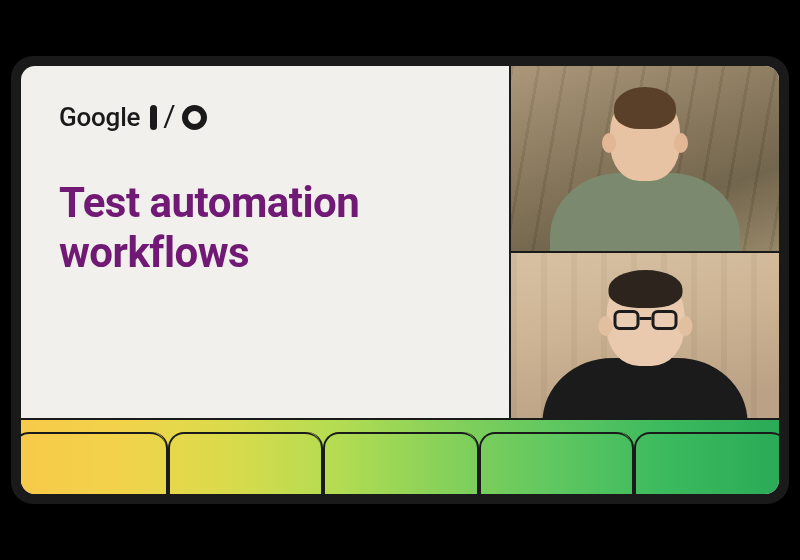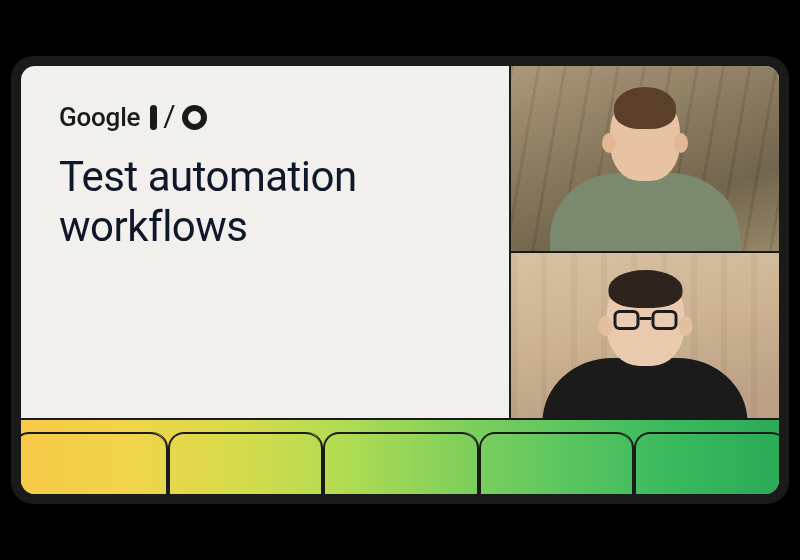--- a/index.html
+++ b/index.html
@@ -37,21 +37,21 @@
     padding: 36px 28px 20px 38px;
     display: flex;
     flex-direction: column;
   }
   .brand {
     display: flex;
     align-items: center;
     gap: 10px;
     color: #1a1a1a;
     font-weight: 500;
-    margin-bottom: 20px;
+    margin-bottom: 46px;
   }
   .brand-word {
     font-size: 26px;
     letter-spacing: -0.2px;
   }
   .brand-io {
     display: flex;
     align-items: center;
     gap: 6px;
   }
@@ -69,22 +69,22 @@
   }
   .io-o {
     width: 25px;
     height: 25px;
     border: 6px solid #1a1a1a;
     border-radius: 50%;
   }
   .title {
     font-size: 42px;
     line-height: 1.18;
-    font-weight: 400;
-    color: #0f172a;
+    font-weight: 700;
+    color: #701a75;
     letter-spacing: -0.5px;
     max-width: 400px;
   }
 
   .right-panel {
     width: 270px;
     display: flex;
     flex-direction: column;
     border-left: 2.5px solid #1a1a1a;
   }

